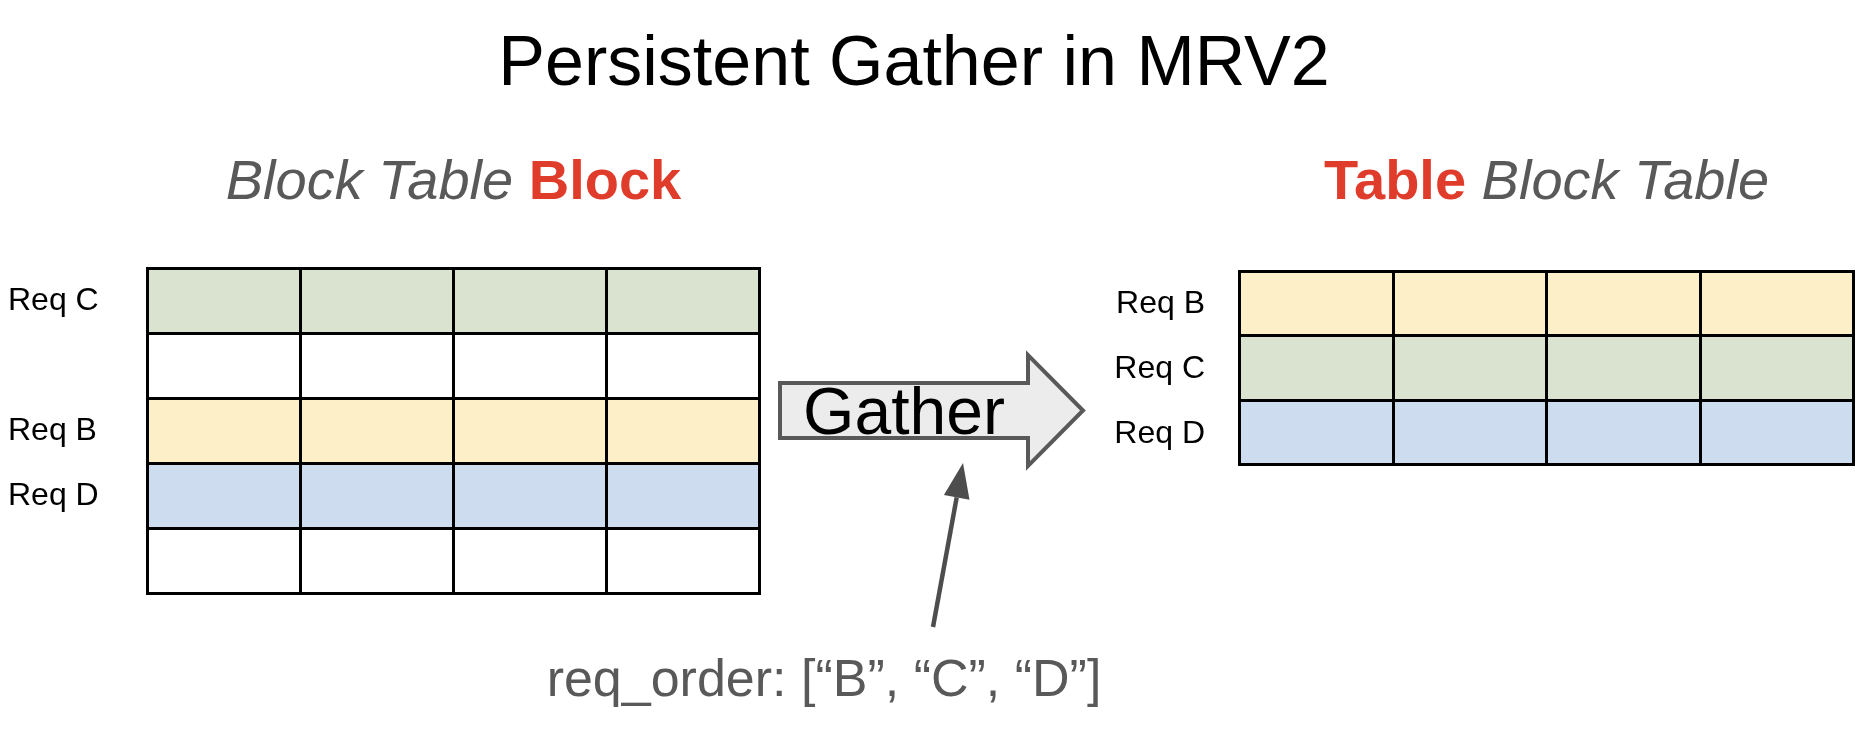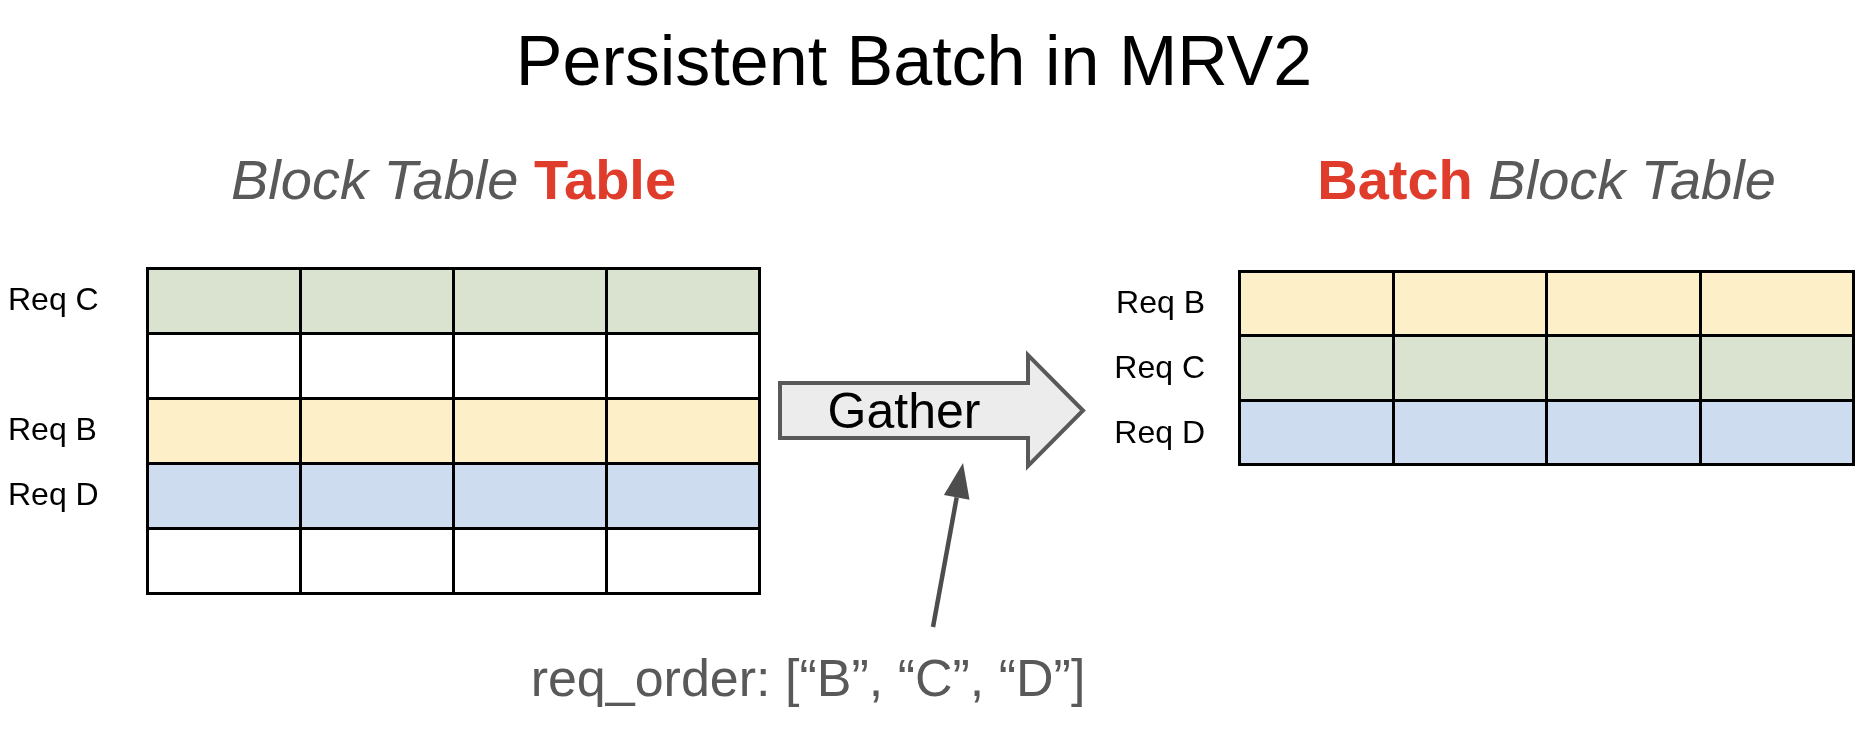--- a/index.html
+++ b/index.html
@@ -81,46 +81,46 @@
   }
   .gather-label {
     position: absolute;
     left: 780px;
     top: 383px;
     width: 248px;
     height: 55px;
     display: flex;
     align-items: center;
     justify-content: center;
-    font-size: 50px;
+    font-size: 66px;
     color: #000;
     white-space: nowrap;
   }
   .req-order {
     position: absolute;
-    left: 0;
+    left: 16px;
     top: 650px;
     width: 1616px;
     text-align: center;
     font-size: 52px;
     line-height: 1.1;
     color: var(--heading-gray, #595959);
     white-space: nowrap;
   }
 </style>
 </head>
 <body>
 
 <div class="canvas">
 
-  <div class="title">Persistent Batch in MRV2</div>
+  <div class="title">Persistent Gather in MRV2</div>
 
-  <div class="heading heading-left"><span class="gray">Block Table </span><span class="red">Table</span></div>
+  <div class="heading heading-left"><span class="gray">Block Table </span><span class="red">Block</span></div>
 
-  <div class="heading heading-right"><span class="red">Batch</span><span class="gray"> Block Table</span></div>
+  <div class="heading heading-right"><span class="red">Table</span><span class="gray"> Block Table</span></div>
 
   <div class="btable" id="left-table">
       <div class="trow" style="background: rgb(217, 227, 208);">
         <div class="tcell"></div>
         <div class="tcell"></div>
         <div class="tcell"></div>
         <div class="tcell"></div>
       </div>
       <div class="trow" style="background: rgb(255, 255, 255);">
         <div class="tcell"></div>

